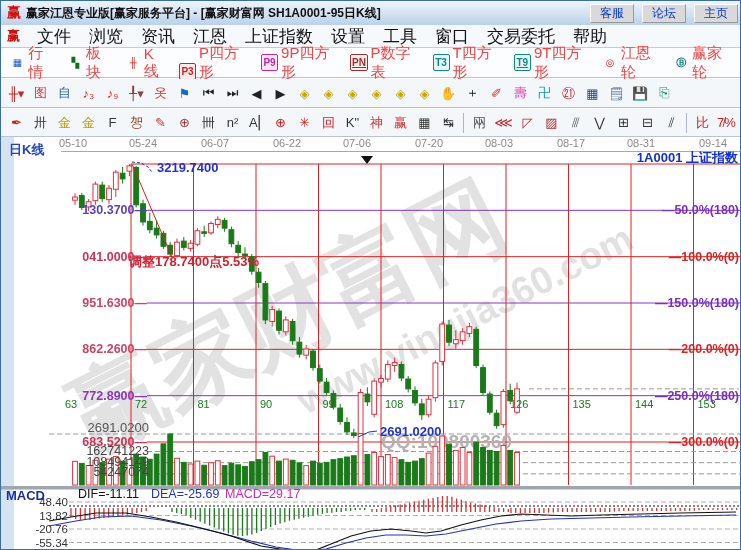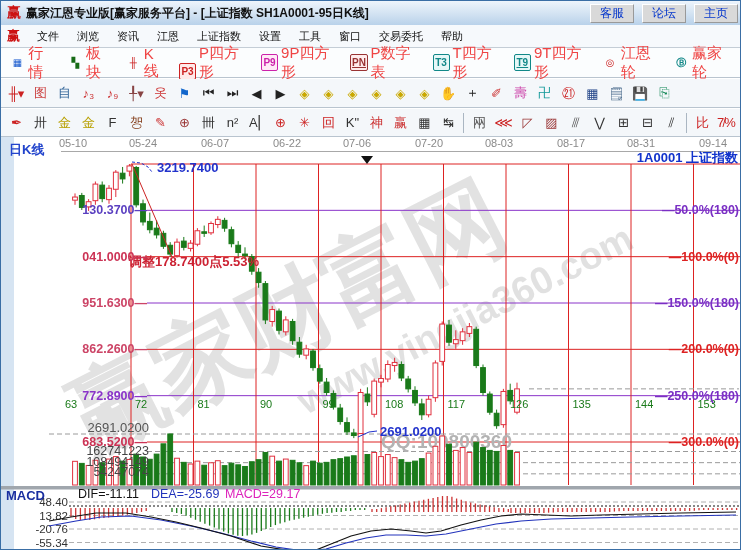--- a/index.html
+++ b/index.html
@@ -12,21 +12,21 @@
   #titlebar .logo{color:#cc1111;font-weight:bold;font-size:14px;margin:0 5px 0 6px;}
   #titlebar .title{font-size:12px;color:#111;font-weight:bold;}
   #titlebar .btns{position:absolute;right:4px;top:3px;display:flex;gap:8px;padding-left:10px;}
   #titlebar .btns .tbtn{width:42px;height:17px;background:#d9d9d9;border:1px solid #999;
     border-top-color:#fff;border-left-color:#fff;color:#0033cc;font-size:12px;
     text-align:center;line-height:16px;cursor:pointer;}
   
   #menubar{position:absolute;left:0;top:24px;width:741px;height:22px;background:#f6f9fc;
     border-bottom:1px solid #c4cdd6;display:flex;align-items:center;}
   #menubar .logo{color:#cc1111;font-weight:bold;font-size:13px;margin:0 8px 0 6px;}
-  #menubar .mitem{font-size:11px;color:#111;padding:2px 9px;cursor:pointer;}
+  #menubar .mitem{font-size:17px;color:#111;padding:2px 9px;cursor:pointer;}
   
   #toolbar1{position:absolute;left:0;top:47px;width:741px;height:30px;background:#fbfdfe;
     border-bottom:1px solid #b9c4cf;display:flex;align-items:center;padding-left:6px;box-sizing:border-box;}
   .t1item{display:flex;align-items:center;margin-right:7px;cursor:pointer;padding:2px 3px;}
   .t1icon{width:17px;height:15px;font-size:10px;font-weight:bold;display:flex;align-items:center;
     justify-content:center;margin-right:3px;border-radius:2px;}
   .t1label{font-size:15px;color:#ef4444;}
   
   .iconrow{position:absolute;left:0;width:741px;height:29px;background:#f4f7fa;
     border-bottom:1px solid #b9c4cf;display:flex;align-items:center;padding-left:4px;box-sizing:border-box;}
@@ -39,21 +39,21 @@
   #leftstrip{position:absolute;left:0;top:0;width:13px;height:414px;background:#d6e4f2;}
   #chartsvg{position:absolute;left:0;top:0;}
   text{font-family:"Liberation Sans","DejaVu Sans",sans-serif;}
 </style>
 </head>
 <body>
 
 <div id="app">
   <div id="titlebar">
     <span class="logo">赢</span>
-    <span class="title">赢家江恩专业版[赢家服务平台] - [上证指数  SH1A0001-95日K线]</span>
+    <span class="title">赢家江恩专业版[赢家服务平台] - [赢家财富网  SH1A0001-95日K线]</span>
     <span class="btns">
         <div class="tbtn">客服</div>
         <div class="tbtn">论坛</div>
         <div class="tbtn">主页</div>
       </span>
   </div>
   <div id="menubar">
     <span class="logo">赢</span>
   <span class="mitem">文件</span>
       <span class="mitem">浏览</span>

